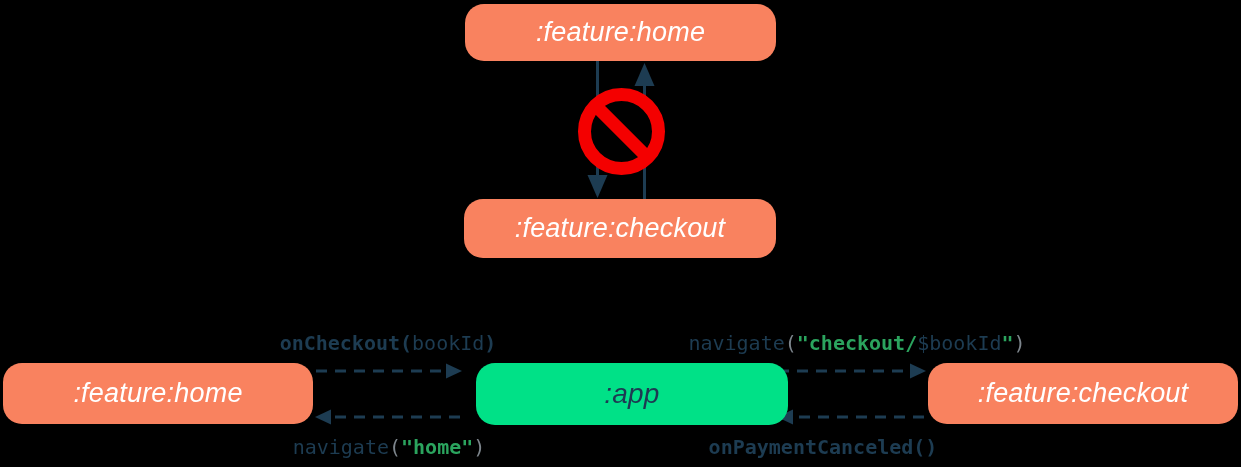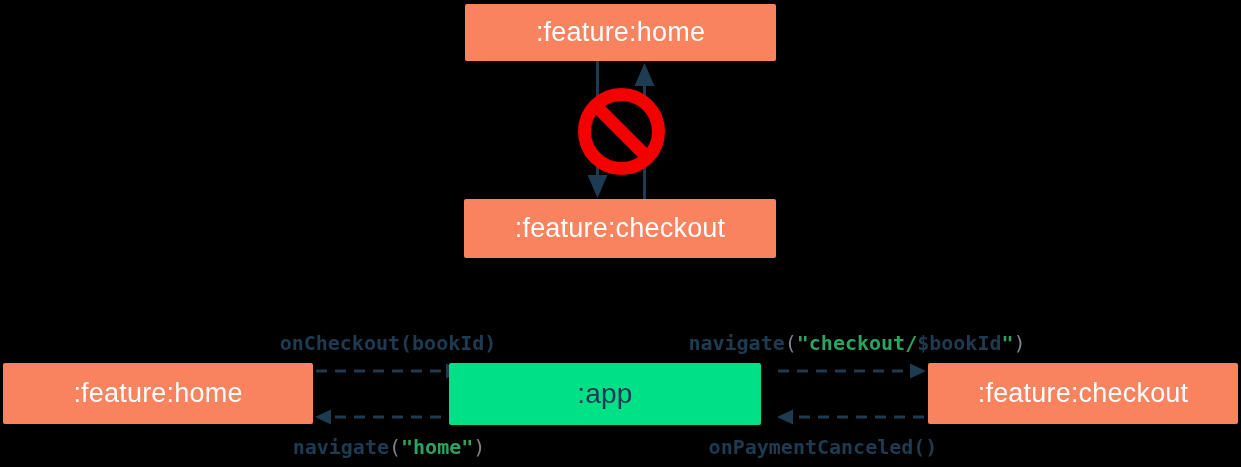--- a/index.html
+++ b/index.html
@@ -41,21 +41,22 @@
   }
   .no-entry line {
     stroke: var(--forbidden-red, #f40000);
     stroke-width: 13;
   }
   .node {
     position: absolute;
     display: flex;
     align-items: center;
     justify-content: center;
-    border-radius: 2px;
+    border-radius: 19px;
+    font-style: italic;
   }
   .node-feature {
     background: var(--node-feature, #f9815f);
     color: var(--node-text-light, #fff);
   }
   .node-app {
     background: var(--node-app, #00e187);
     color: var(--node-text-dark, #1d3a52);
   }
   .node-label {
@@ -66,21 +67,21 @@
   .node-app .node-label { font-size: 28px; }
   .code-label {
     position: absolute;
     transform: translateX(-50%);
     font-family: "DejaVu Sans Mono", monospace;
     font-size: 20px;
     line-height: 22px;
     white-space: nowrap;
   }
   .tok-navy       { color: var(--code-navy, #1d3c52); font-weight: 700; }
-  .tok-navy-bold  { color: var(--code-navy, #1d3c52); font-weight: 700; }
+  .tok-navy-bold  { color: var(--code-navy, #1d3c52); font-weight: 400; }
   .tok-green-bold { color: var(--code-green, #2ba45e); font-weight: 700; }
   .tok-gray       { color: var(--code-gray, #7d858c); font-weight: 400; }
 </style>
 </head>
 <body>
 
 <div class="canvas">
 
   <svg class="arrows-layer" viewBox="0 0 1241 467">
 
@@ -125,21 +126,21 @@
   </div>
 
   <div class="node node-feature" style="left:464px; top:199px; width:312px; height:59px;">
     <span class="node-label">:feature:checkout</span>
   </div>
 
   <div class="node node-feature" style="left:3px; top:363px; width:310px; height:61px;">
     <span class="node-label">:feature:home</span>
   </div>
 
-  <div class="node node-app" style="left:449px; top:363px; width:312px; height:62px;">
+  <div class="node node-app" style="left:476px; top:363px; width:312px; height:62px;">
     <span class="node-label">:app</span>
   </div>
 
   <div class="node node-feature" style="left:928px; top:363px; width:310px; height:61px;">
     <span class="node-label">:feature:checkout</span>
   </div>
 
   <div class="code-label" style="left:388px; top:332px;"><span class="tok-navy">onCheckout(</span><span class="tok-navy-bold">bookId</span><span class="tok-navy">)</span></div>
 
   <div class="code-label" style="left:857px; top:332px;"><span class="tok-navy-bold">navigate</span><span class="tok-gray">(</span><span class="tok-green-bold">"checkout/</span><span class="tok-navy-bold">$bookId</span><span class="tok-green-bold">"</span><span class="tok-gray">)</span></div>

